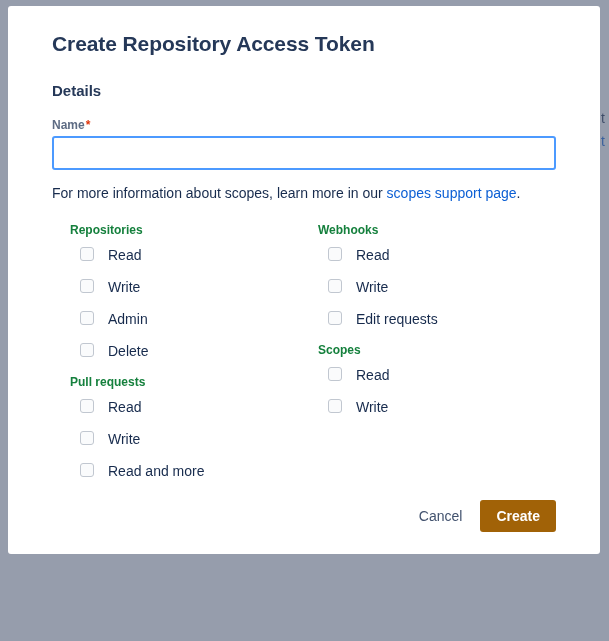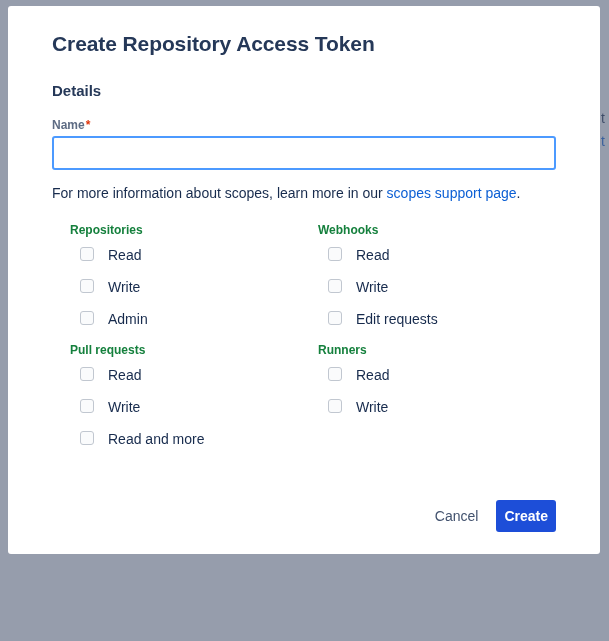--- a/index.html
+++ b/index.html
@@ -166,24 +166,24 @@
     background: transparent;
     border: none;
     padding: 7px 10px;
     cursor: pointer;
   }
   .btn-create {
     font-family: "Liberation Sans", sans-serif;
     font-size: 14px;
     font-weight: bold;
     color: #ffffff;
-    background: #1d4ed8;
+    background: #a16207;
     border: none;
     border-radius: 3px;
-    padding: 8px 8px;
+    padding: 8px 16px;
     margin-left: 8px;
     cursor: pointer;
   }
 </style>
 </head>
 <body>
 
 <div id="bg-content">
   <div class="bg-line" style="top:110px;">t</div>
   <div class="bg-line link" style="top:133px;">t</div>
@@ -216,20 +216,24 @@
             <span class="cb-label">Read</span>
           </div>
           <div class="cb-row">
             <span class="cb-box"></span>
             <span class="cb-label">Write</span>
           </div>
           <div class="cb-row">
             <span class="cb-box"></span>
             <span class="cb-label">Admin</span>
           </div>
+          <div class="cb-row">
+            <span class="cb-box"></span>
+            <span class="cb-label">Delete</span>
+          </div>
         </div>
         <div class="group">
           <div class="group-title">Pull requests</div>
           <div class="cb-row">
             <span class="cb-box"></span>
             <span class="cb-label">Read</span>
           </div>
           <div class="cb-row">
             <span class="cb-box"></span>
             <span class="cb-label">Write</span>
@@ -252,21 +256,21 @@
           <div class="cb-row">
             <span class="cb-box"></span>
             <span class="cb-label">Write</span>
           </div>
           <div class="cb-row">
             <span class="cb-box"></span>
             <span class="cb-label">Edit requests</span>
           </div>
         </div>
         <div class="group">
-          <div class="group-title">Runners</div>
+          <div class="group-title">Scopes</div>
           <div class="cb-row">
             <span class="cb-box"></span>
             <span class="cb-label">Read</span>
           </div>
           <div class="cb-row">
             <span class="cb-box"></span>
             <span class="cb-label">Write</span>
           </div>
         </div>
       </div>

